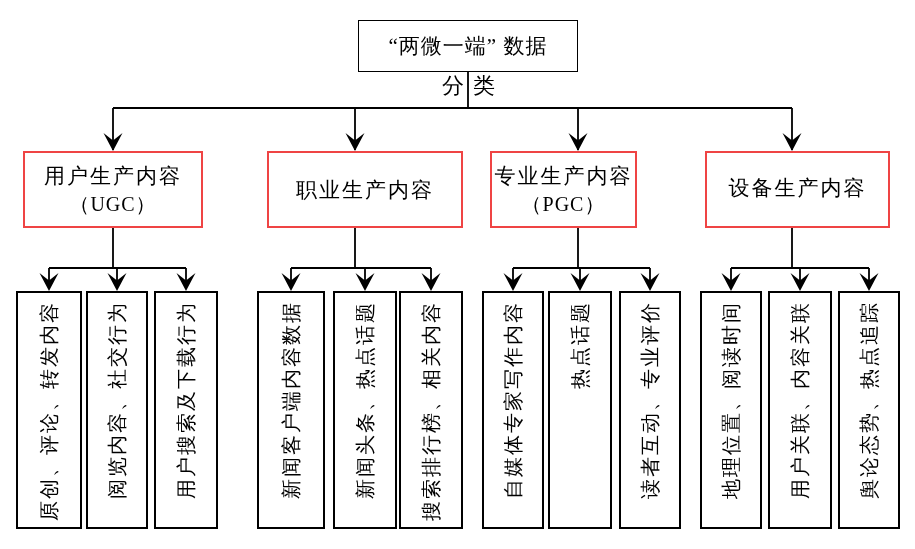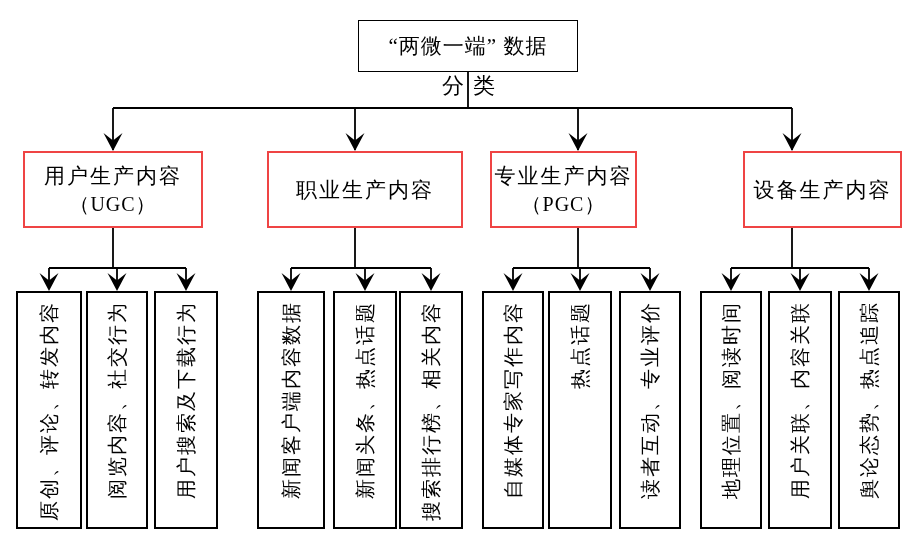--- a/index.html
+++ b/index.html
@@ -128,21 +128,21 @@
     <span class="cat-title">用户生产内容</span>
     <span class="cat-abbr">（UGC）</span>
   </div>
   <div class="box cat" style="left:267px;width:196px;">
     <span class="cat-title">职业生产内容</span>
   </div>
   <div class="box cat" style="left:490px;width:147px;">
     <span class="cat-title">专业生产内容</span>
     <span class="cat-abbr">（PGC）</span>
   </div>
-  <div class="box cat" style="left:743px;width:159px;">
+  <div class="box cat" style="left:705px;width:185px;font-family:Liberation Mono, monospace;">
     <span class="cat-title">设备生产内容</span>
   </div>
 
   <div class="box leaf" style="left:16px;width:66px;">
     <span class="vtext">原创、评论、转发内容</span>
   </div>
   <div class="box leaf" style="left:86px;width:62px;">
     <span class="vtext">阅览内容、社交行为</span>
   </div>
   <div class="box leaf" style="left:154px;width:64px;">

